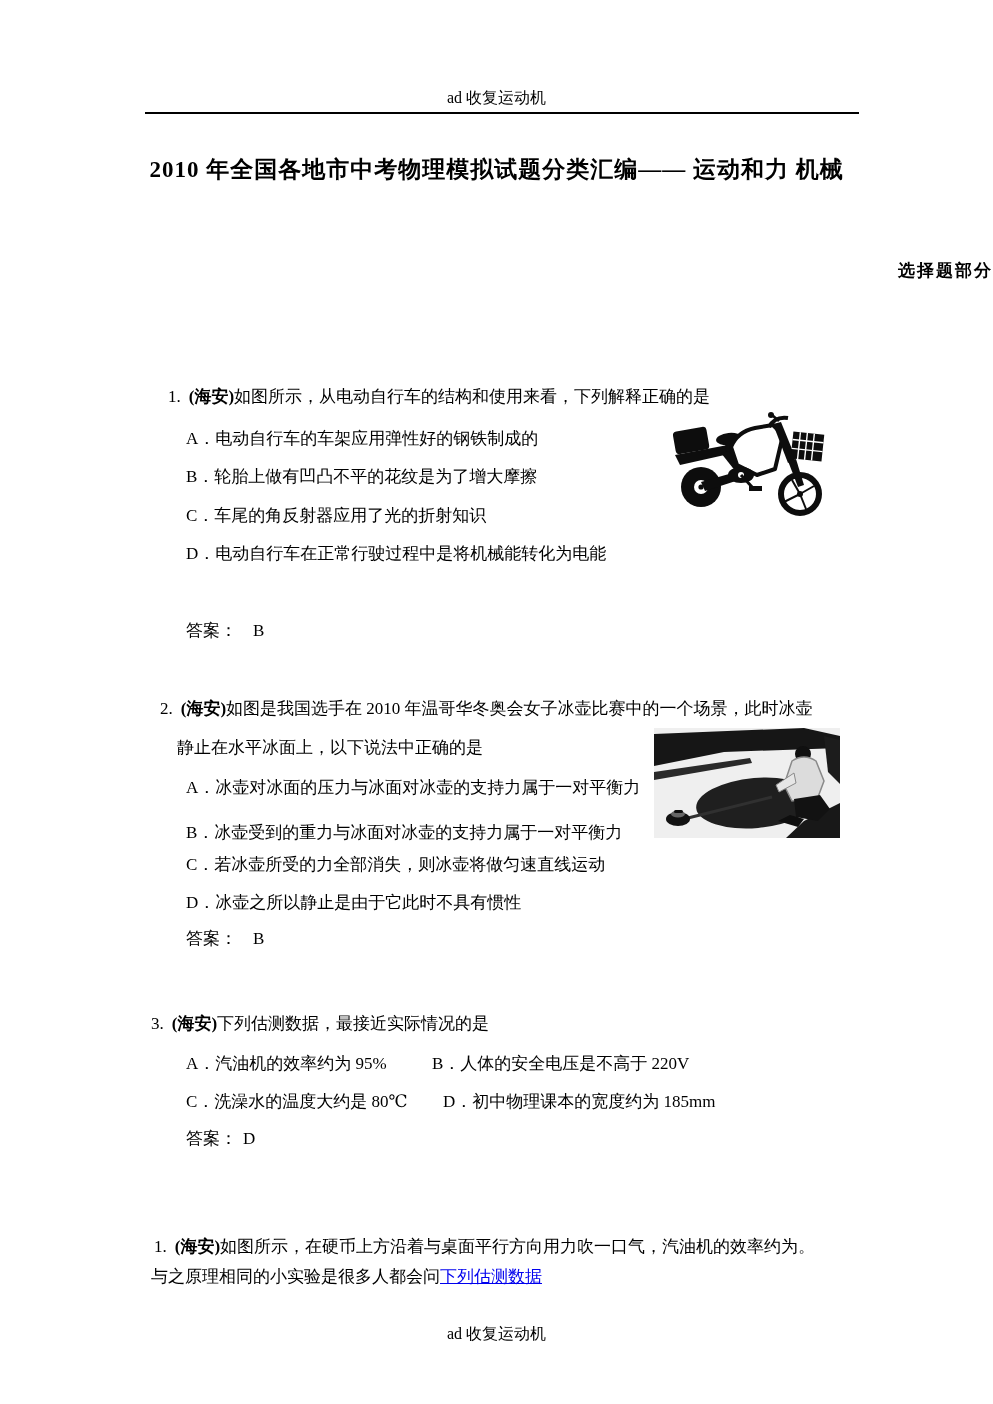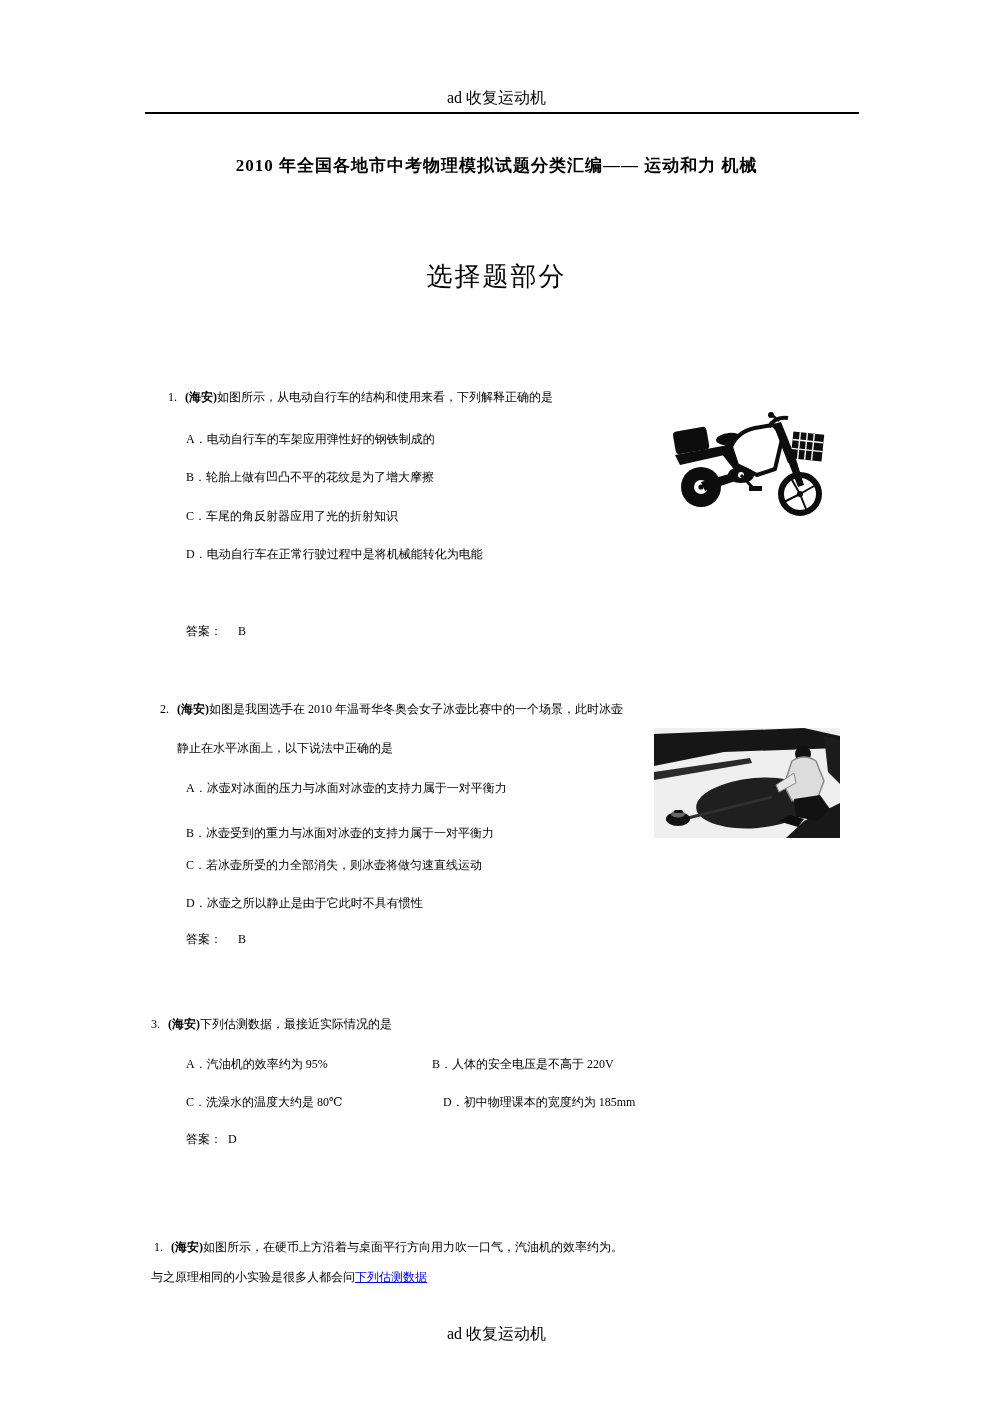--- a/index.html
+++ b/index.html
@@ -4,23 +4,23 @@
 <style>
   html,body { margin:0; padding:0; background:#ffffff; }
   .page {
     position:relative; width:993px; height:1404px; background:#ffffff;
     font-family:"Liberation Serif","DejaVu Serif",serif; color:#000;
     overflow:hidden;
   }
   .abs { position:absolute; white-space:nowrap;margin-top:20px; }
   .center { left:0; width:100%; text-align:center; }
   .t16 { font-size:16px; line-height:19px; }
-  .t17 { font-size:12px; line-height:20px; }
-  .title { font-size:17px; font-weight:bold; letter-spacing:1px; }
-  .subtitle { font-size:26px; font-weight:normal; letter-spacing:2px; }
+  .t17 { font-size:17px; line-height:20px; }
+  .title { font-size:23px; font-weight:bold; letter-spacing:1px; }
+  .subtitle { font-size:17px; font-weight:bold; letter-spacing:2px;text-align:right; }
   .hrule { height:2px; background:#000; }
   .num { margin-right:8px; }
   .src { font-weight:bold; }
   .gap16 { margin-left:16px; }
   .gap4  { margin-left:6px; }
   .link { color:#0000EE; text-decoration:underline; cursor:pointer; }
   svg { display:block; }
 </style>
 </head>
 <body>

